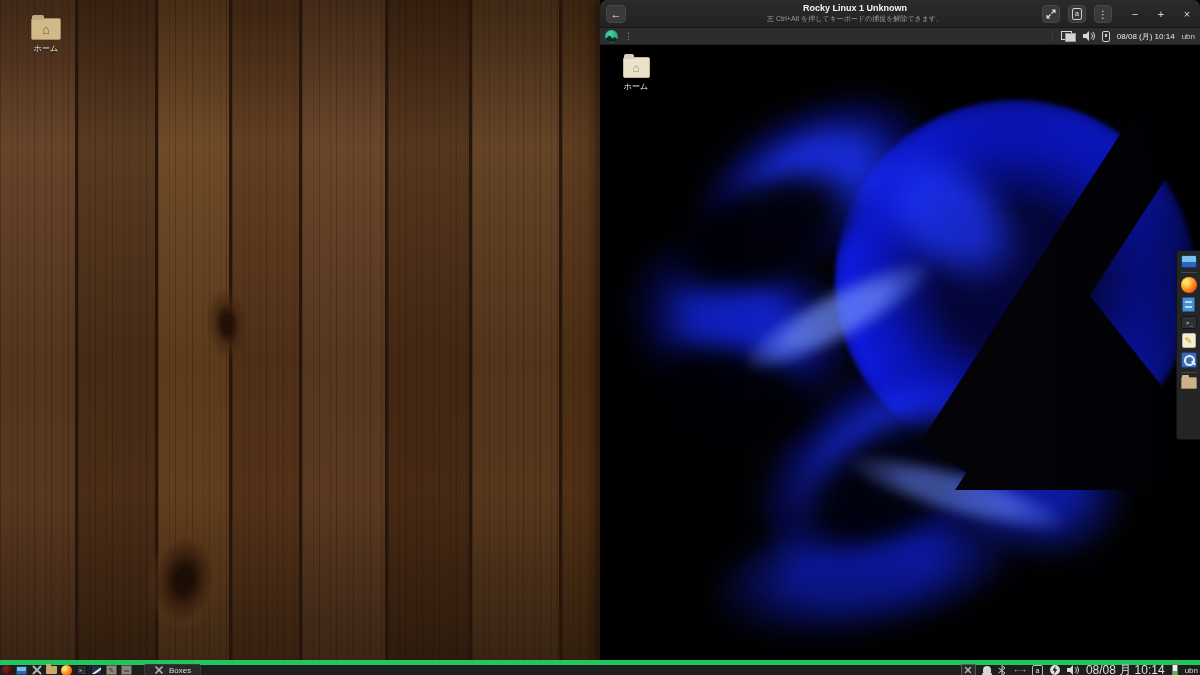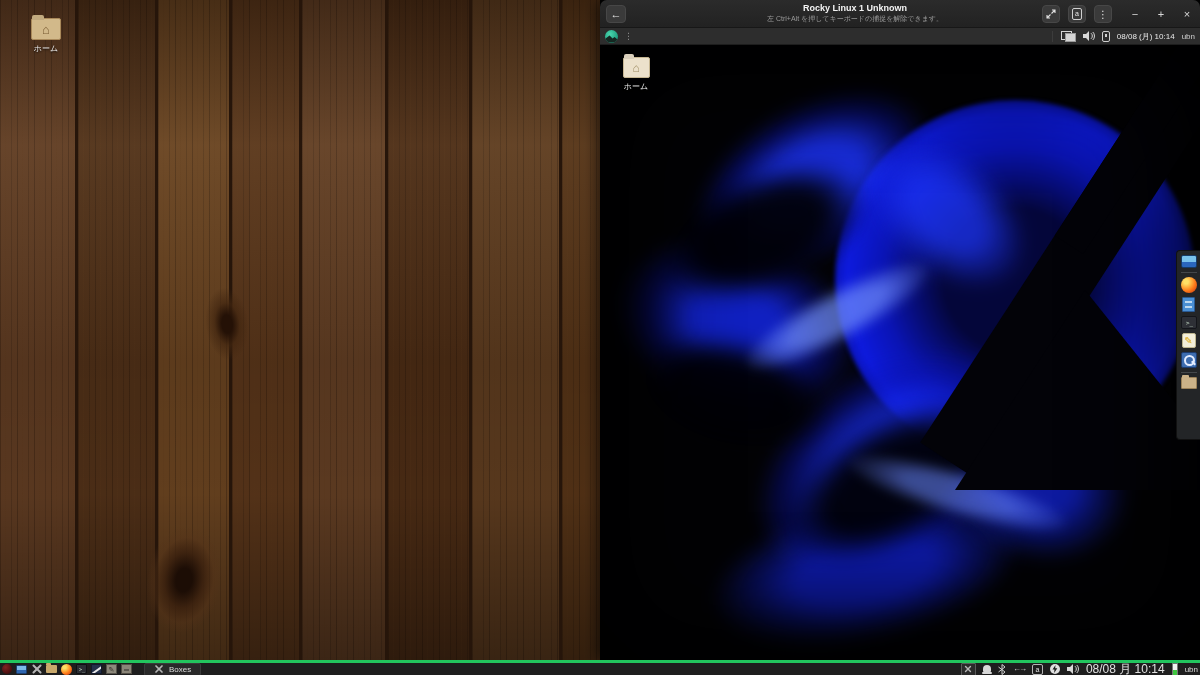--- a/index.html
+++ b/index.html
@@ -139,21 +139,21 @@
   .di-mag::before { content:""; position:absolute; left:2px; top:2px; width:7px; height:7px;
     border:2px solid #e4edff; border-radius:50%; }
   .di-mag::after { content:""; position:absolute; left:9px; top:9px; width:5px; height:2px;
     background:#e4edff; transform:rotate(45deg); }
   .di-folder { width:16px; height:12px; background:#cbb288; border:1px solid #9a8158; border-radius:1px; position:relative; }
   .di-folder::before { content:""; position:absolute; top:-3px; left:0; width:7px; height:3px;
     background:#cbb288; border-radius:1px 1px 0 0; }
 
   
   .taskbar { position:absolute; left:0; bottom:0; width:1200px; height:15px; background:#1e1e1e;
-    border-top:3px solid #22c55e; display:flex; align-items:center; padding:0 0 0 2px; gap:4px; z-index:10; }
+    border-top:5px solid #22c55e; display:flex; align-items:center; padding:0 0 0 2px; gap:4px; z-index:10; }
   .ti { width:11px; height:11px; flex:0 0 auto; display:flex; align-items:center; justify-content:center; }
   .ti-menu { width:10px; height:10px; border-radius:50%;
     background:radial-gradient(circle at 35% 32%, #7e2222, #470e0e 72%); }
   .ti-disp { width:11px; height:9px; border:1px solid #1d4070; border-radius:1px;
     background:linear-gradient(180deg,#7db9e8 0 55%,#2f66b0 55%); }
   .xglyph { position:relative; width:10px; height:10px; }
   .xglyph::before, .xglyph::after { content:""; position:absolute; left:4px; top:-1px; width:2px; height:12px;
     background:#b5b5b5; border-radius:1px; }
   .xglyph::before { transform:rotate(45deg); } .xglyph::after { transform:rotate(-45deg); }
   .minifolder { width:11px; height:8px; background:#c9a96c; border-radius:1px; position:relative; }

